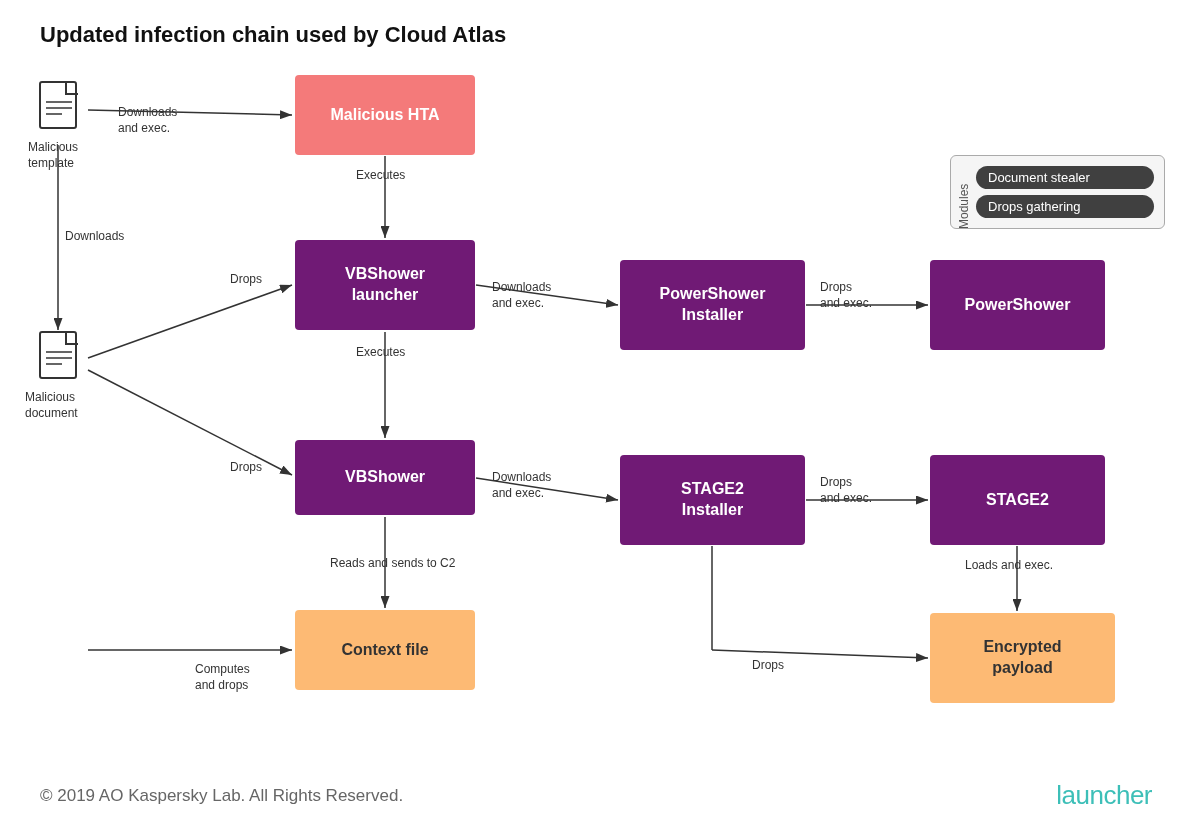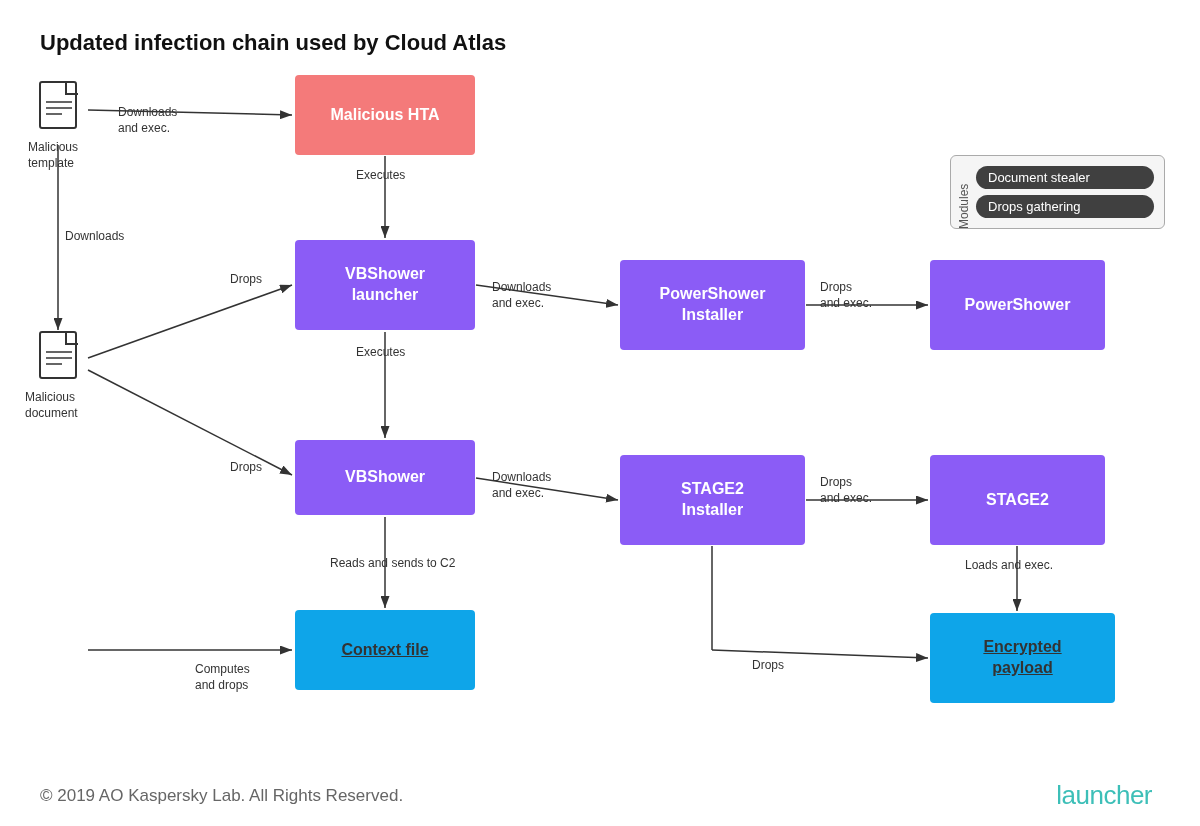--- a/index.html
+++ b/index.html
@@ -8,21 +8,21 @@
       background: #fff;
       width: 1200px;
       height: 826px;
       overflow: hidden;
       position: relative;
     }
     .diagram-container {
       position: relative;
       width: 1192px;
       height: 826px;
-      padding: 30px 40px;
+      padding: 22px 40px;
     }
     .title {
       font-size: 22px;
       font-weight: bold;
       color: #111;
       margin-bottom: 20px;
     }
     
     .box {
       position: absolute;
@@ -33,27 +33,26 @@
       text-align: center;
       font-size: 16px;
       font-weight: 600;
       line-height: 1.3;
     }
     .box-pink {
       background: #f47a7a;
       color: #fff;
     }
     .box-teal {
-      background: #8b5cf6;
+      background: #701a75;
       color: #fff;
     }
     .box-gray {
-      background: #0ea5e9;
+      background: #fdba74;
       color: #333;
-      text-decoration: underline;
     }
     .box-module {
       background: #404040;
       color: #fff;
       border-radius: 20px;
       font-size: 13px;
       font-weight: 500;
       padding: 4px 12px;
     }
     

